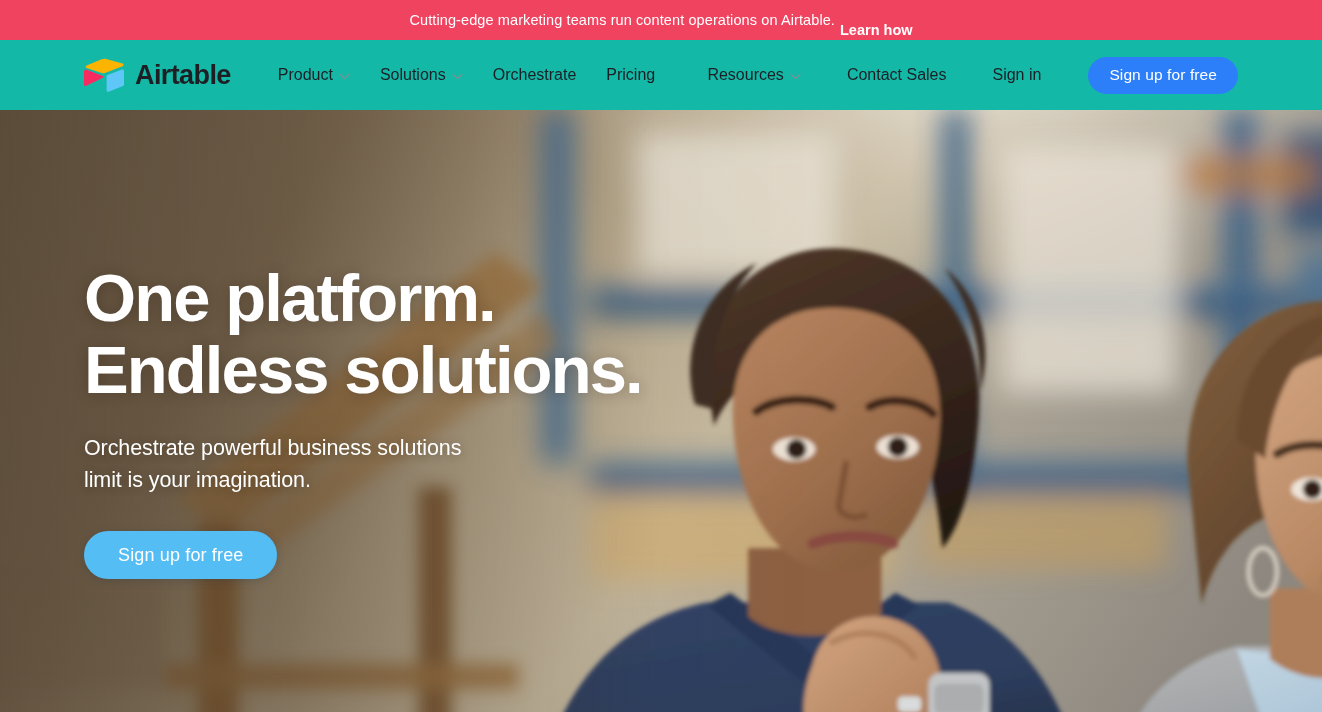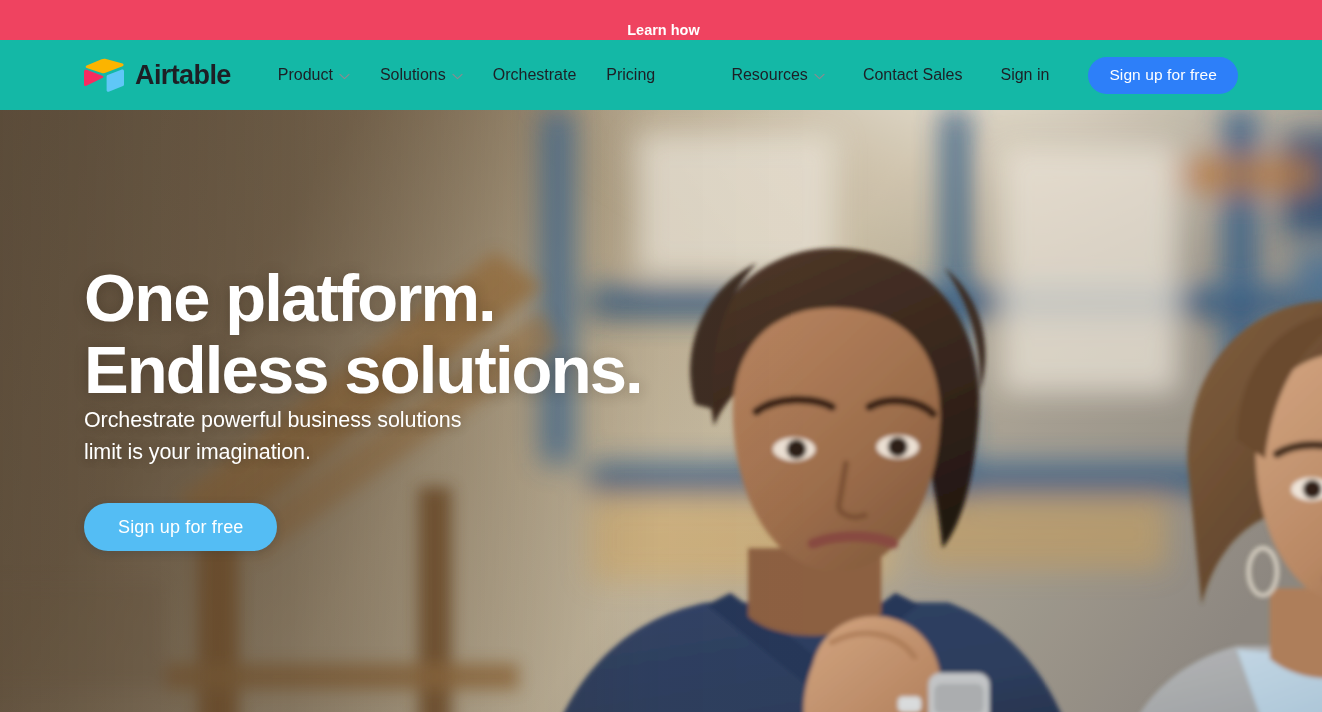--- a/index.html
+++ b/index.html
@@ -75,21 +75,21 @@
     color: #1d1f25;
     letter-spacing: -0.6px;
     line-height: 1;
   }
 
   .nav-left, .nav-right {
     display: flex;
     align-items: center;
   }
   .nav-left { gap: 0; }
-  .nav-right { margin-left: auto; gap: 8px; align-items: center; }
+  .nav-right { margin-left: auto; gap: 16px; align-items: center; }
 
   .nav-item {
     display: flex;
     align-items: center;
     gap: 6px;
     font-size: 16px;
     color: #1d1f25;
     font-weight: 400;
     padding: 8px 15px;
     cursor: pointer;
@@ -165,20 +165,21 @@
     color: #ffffff;
     font-size: 67px;
     line-height: 1.07;
     font-weight: 700;
     letter-spacing: -1.9px;
     text-shadow: 0 1px 14px rgba(40,28,16,0.30);
   }
   .hero-title .line { display: block; }
 
   .hero-sub {
+    margin-top: 28px;
     color: #ffffff;
     font-size: 21.5px;
     line-height: 1.46;
     font-weight: 400;
     letter-spacing: -0.1px;
     max-width: 430px;
     text-shadow: 0 1px 10px rgba(40,28,16,0.34);
   }
   .hero-sub .line { display: block; }
 
@@ -200,20 +201,21 @@
     cursor: pointer;
     box-shadow: 0 2px 10px rgba(20,40,60,0.20);
   }
 </style>
 </head>
 <body>
 
 <div class="page">
 
   <div class="announce-bar">
+    <span class="announce-text">Cutting-edge marketing teams run content operations on Airtable.</span>
     <a class="announce-link" href="#">Learn how</a>
   </div>
 
   <nav class="navbar">
 
     <div class="brand">
       <svg class="brand-mark" viewBox="0 0 42 34" aria-hidden="true">
 
         <path d="M17.6 1.3 L2.6 7.4 C1.4 7.9 1.4 9.6 2.7 10.0 L17.8 14.9 C19.0 15.3 20.3 15.3 21.5 14.8 L38.6 8.2 C39.9 7.7 39.9 6.0 38.6 5.5 L22.0 1.0 C20.6 0.6 19.0 0.7 17.6 1.3 Z" fill="#fcb400"></path>
 

